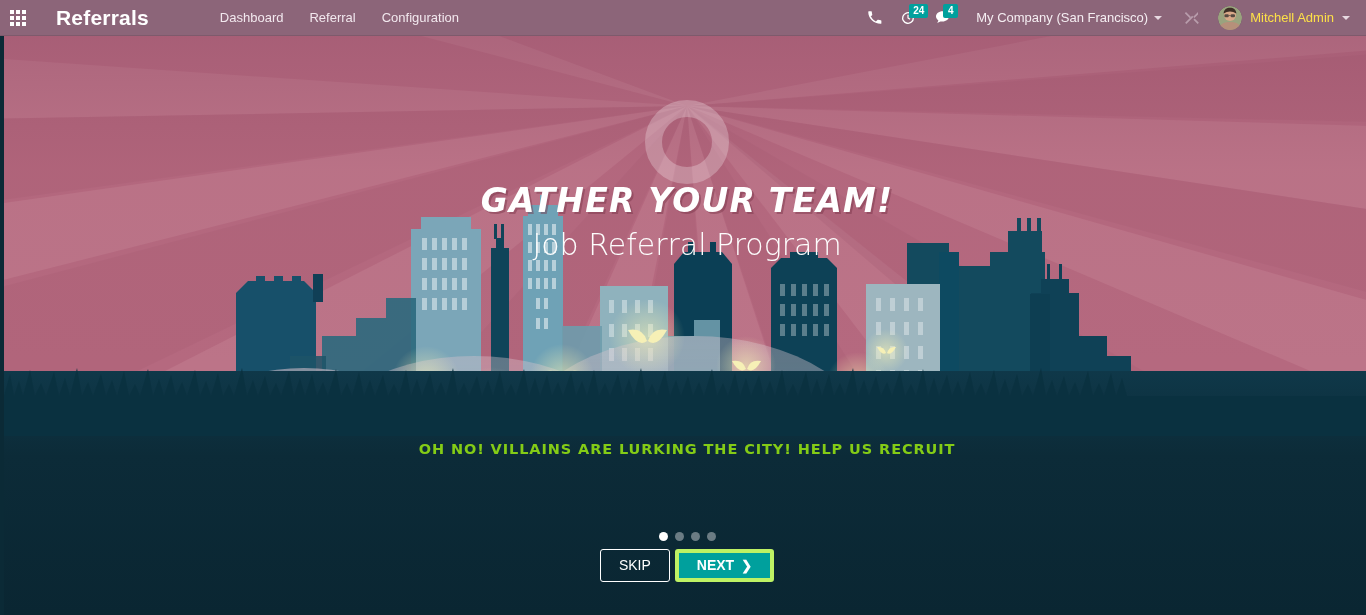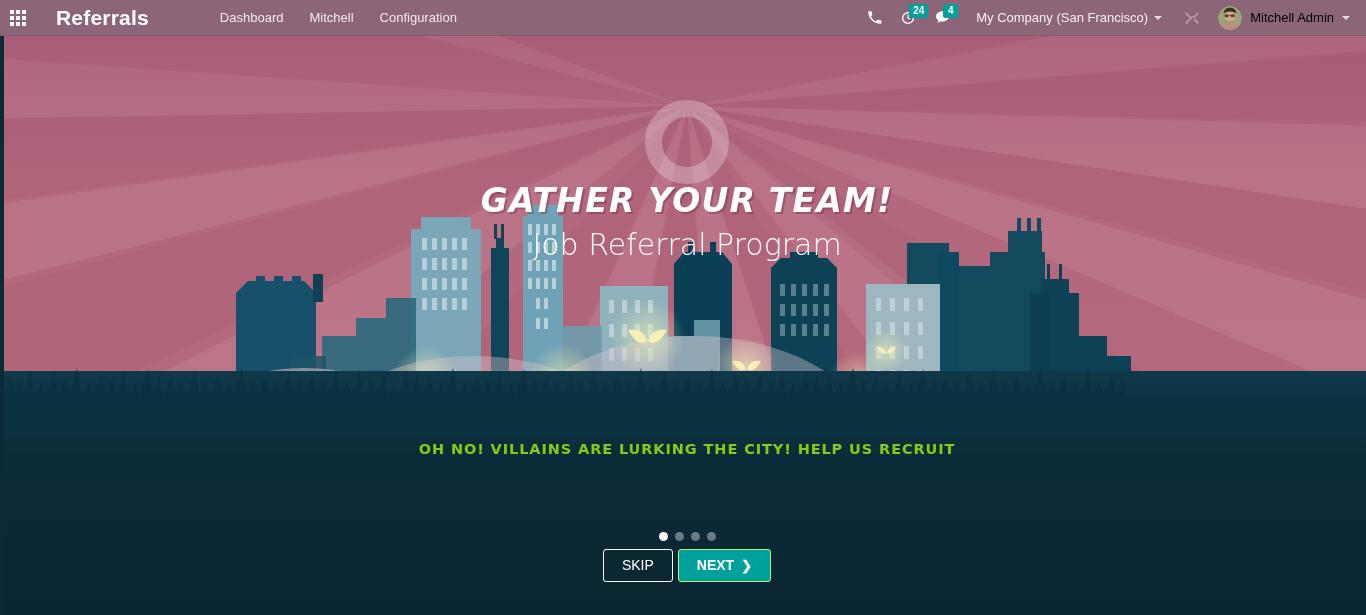--- a/index.html
+++ b/index.html
@@ -80,21 +80,21 @@
   .debug-icon { padding: 0 14px; display: flex; align-items: center; cursor: pointer; opacity: .45;}
   .user {
     display: flex; align-items: center; gap: 8px;
     padding: 0 6px 0 4px; cursor: pointer;
   }
   .avatar {
     width: 24px; height: 24px; border-radius: 50%;
     overflow: hidden; flex: none;
     background: #6f5766;
   }
-  .user-name { color: #000000; font-size: 13px; white-space: nowrap; }
+  .user-name { color: #fde047; font-size: 13px; white-space: nowrap; }
 
   
   .scene {
     position: absolute; top: 36px; left: 4px;
     width: 1366px; height: 579px;
     overflow: hidden;
     background: #0d2b38;
   }
   .sky {
     position: absolute; top: 0; left: 0;
@@ -177,21 +177,21 @@
     border-radius: 3px;
     cursor: pointer;
     white-space: nowrap;
     display: inline-flex; align-items: center; gap: 7px;
   }
   .btn-skip {
     background: transparent; color: #ffffff;
     border: 1px solid #ffffff;
   }
   .btn-next {
-    background: #00A09D; color: #ffffff; border: 1px solid #bef264;
+    background: #00A09D; color: #ffffff; border: 4px solid #bef264;
     font-weight: bold;
   }
   .btn-next .chev { font-size: 13px; font-weight: bold; }
 </style>
 </head>
 <body>
 
 <div class="navbar">
 
   <div class="apps-grid">
@@ -205,21 +205,21 @@
         <i></i>
         <i></i>
         <i></i>
       </div>
   </div>
 
   <div class="brand">Referrals</div>
 
   <div class="menu">
     <div class="menu-item">Dashboard</div>
-    <div class="menu-item">Mitchell</div>
+    <div class="menu-item">Referral</div>
     <div class="menu-item">Configuration</div>
   </div>
 
   <div class="nav-right">
 
     <div class="nav-icon">
       <svg width="15" height="15" viewBox="0 0 24 24" fill="#ffffff">
         <path d="M6.6 10.8c1.7 3.4 4.2 5.9 7.6 7.6l2.5-2.5c.3-.3.8-.4 1.2-.3 1.3.4 2.7.7 4.1.7.6 0 1 .4 1 1V21c0 .6-.4 1-1 1C10.6 22 2 13.4 2 2.9c0-.6.4-1 1-1h3.7c.6 0 1 .4 1 1 0 1.4.2 2.8.7 4.1.1.4 0 .9-.3 1.2l-2.5 2.6z"></path>
       </svg>
     </div>

